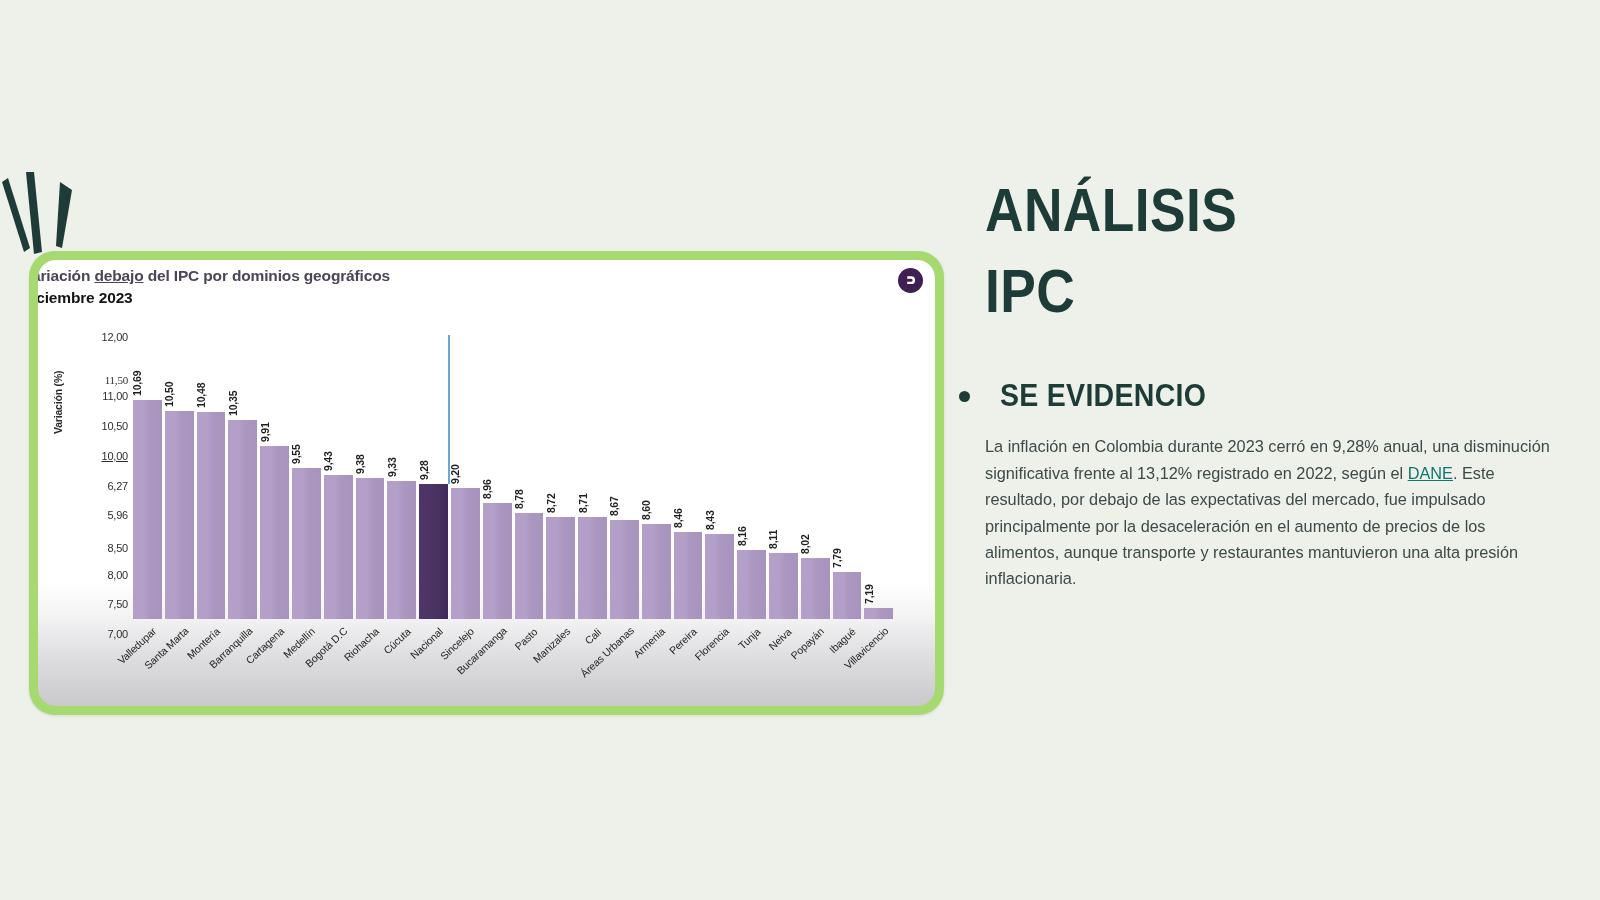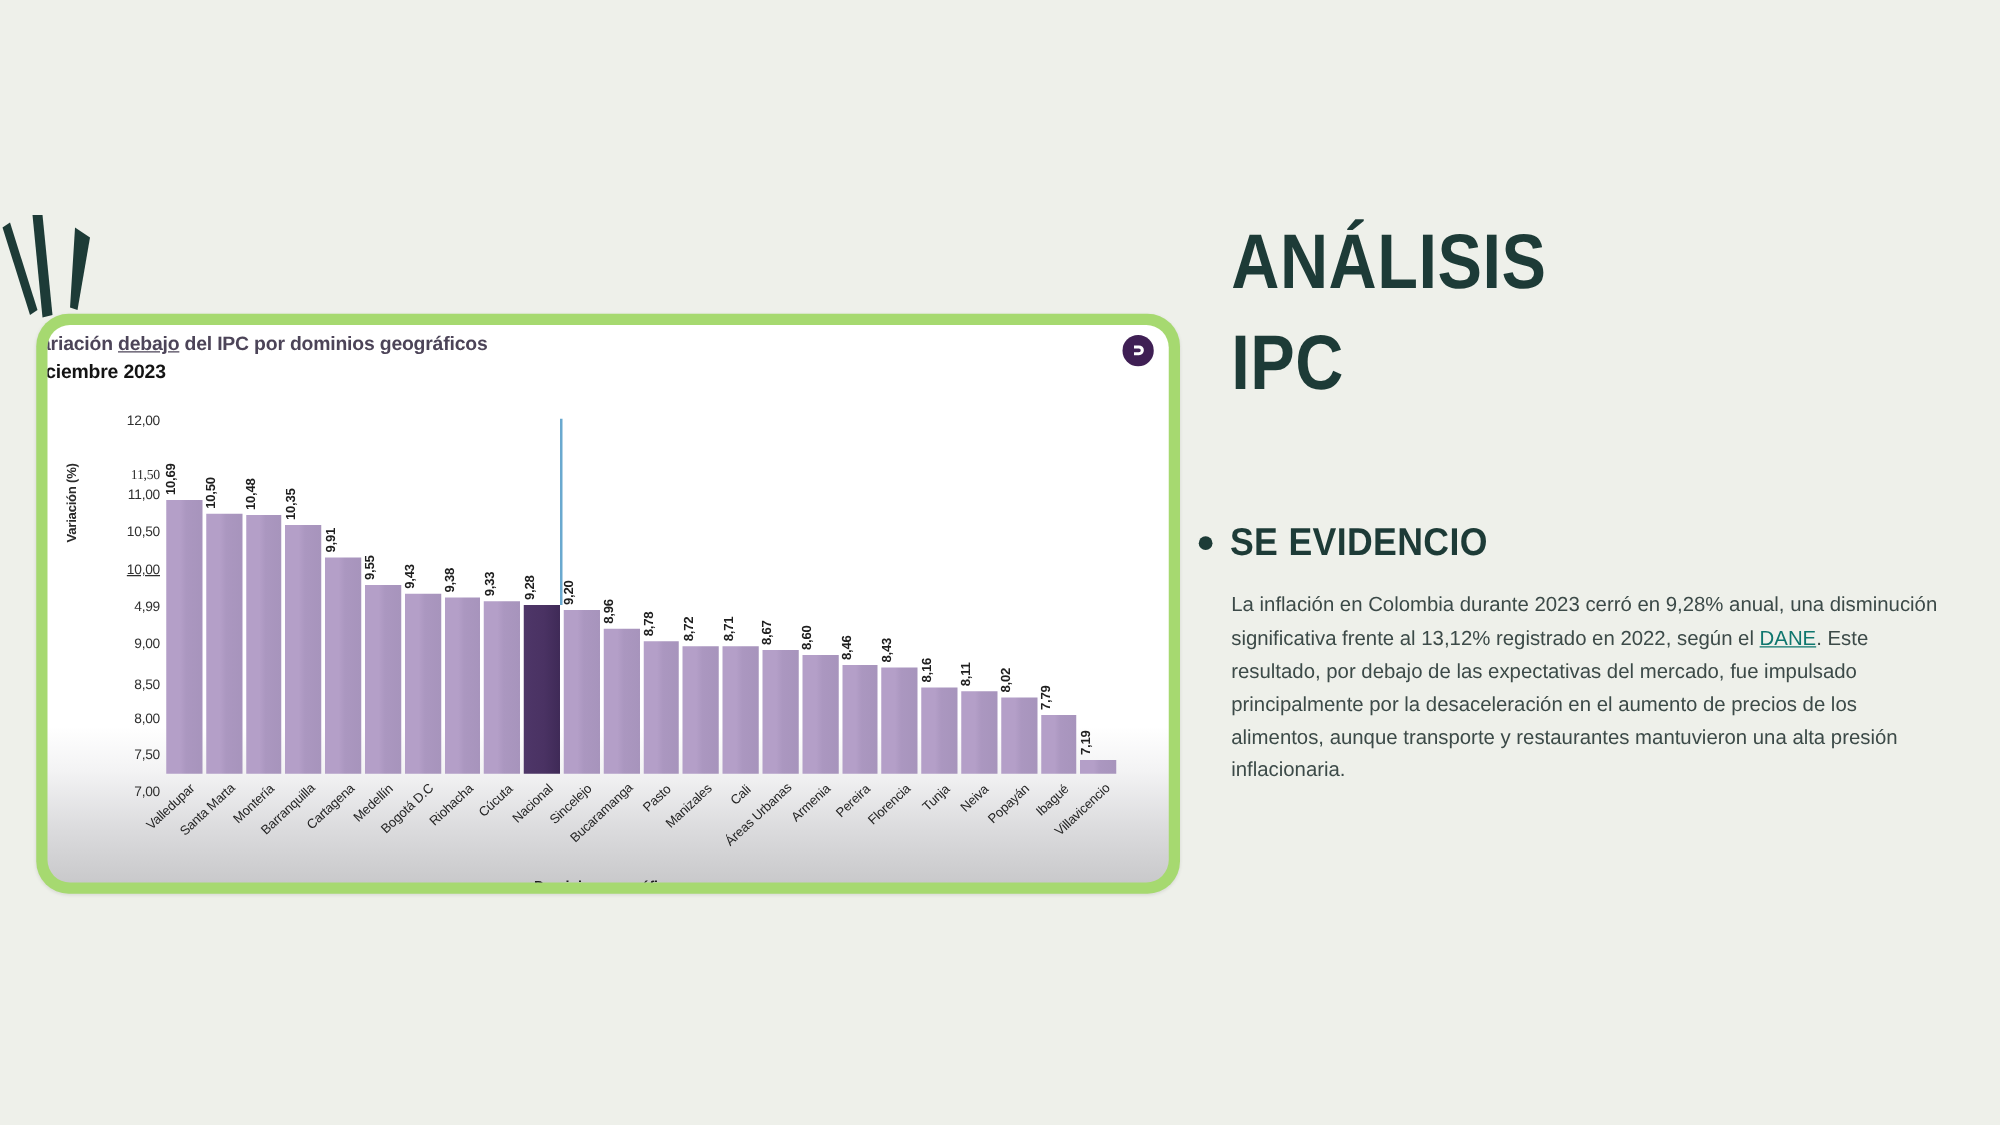--- a/index.html
+++ b/index.html
@@ -243,22 +243,22 @@
     color: #1d3b37;
     letter-spacing: 0.5px;
     transform: scaleX(0.86);
     transform-origin: left center;
   }
   #headline .l2 { display: block; margin-top: 18px; }
 
   #bullet-row {
     display: flex;
     align-items: center;
-    gap: 14px;
-    margin-top: 94px;
+    gap: 30px;
+    margin-top: 56px;
     margin-left: -26px;
   }
   #bullet-dot {
     width: 11px;
     height: 11px;
     border-radius: 50%;
     background: #1d3b37;
     flex: 0 0 auto;
   }
   #bullet-text {
@@ -307,22 +307,22 @@
       </div>
 
       <div id="plot-wrap">
         <div id="y-axis-title">Variación (%)</div>
         <div id="y-ticks">
             <div class="y-tick" style="top: 0px;">12,00</div>
             <div class="y-tick" style="top: 43px; font-family: Liberation Serif, serif;">11,50</div>
             <div class="y-tick" style="top: 59.4px;">11,00</div>
             <div class="y-tick" style="top: 89.1px;">10,50</div>
             <div class="y-tick" style="top: 118.8px; text-decoration: underline;">10,00</div>
-            <div class="y-tick" style="top: 148.5px;">4,99</div>
-            <div class="y-tick" style="top: 178.2px;">9,00</div>
+            <div class="y-tick" style="top: 148.5px;">6,27</div>
+            <div class="y-tick" style="top: 178.2px;">5,96</div>
             <div class="y-tick" style="top: 211px;">8,50</div>
             <div class="y-tick" style="top: 237.6px;">8,00</div>
             <div class="y-tick" style="top: 267.3px;">7,50</div>
             <div class="y-tick" style="top: 297px; text-align: center;">7,00</div>
           </div>
         <div id="bars">
           <div id="cursor-line" style="left: calc(41.6667% - 2px); height: 148.568px;"></div>
         <div class="bar-col">
               <div class="bar-rect" style="height: 219.186px;">
                 <span class="bar-value">10,69</span>

